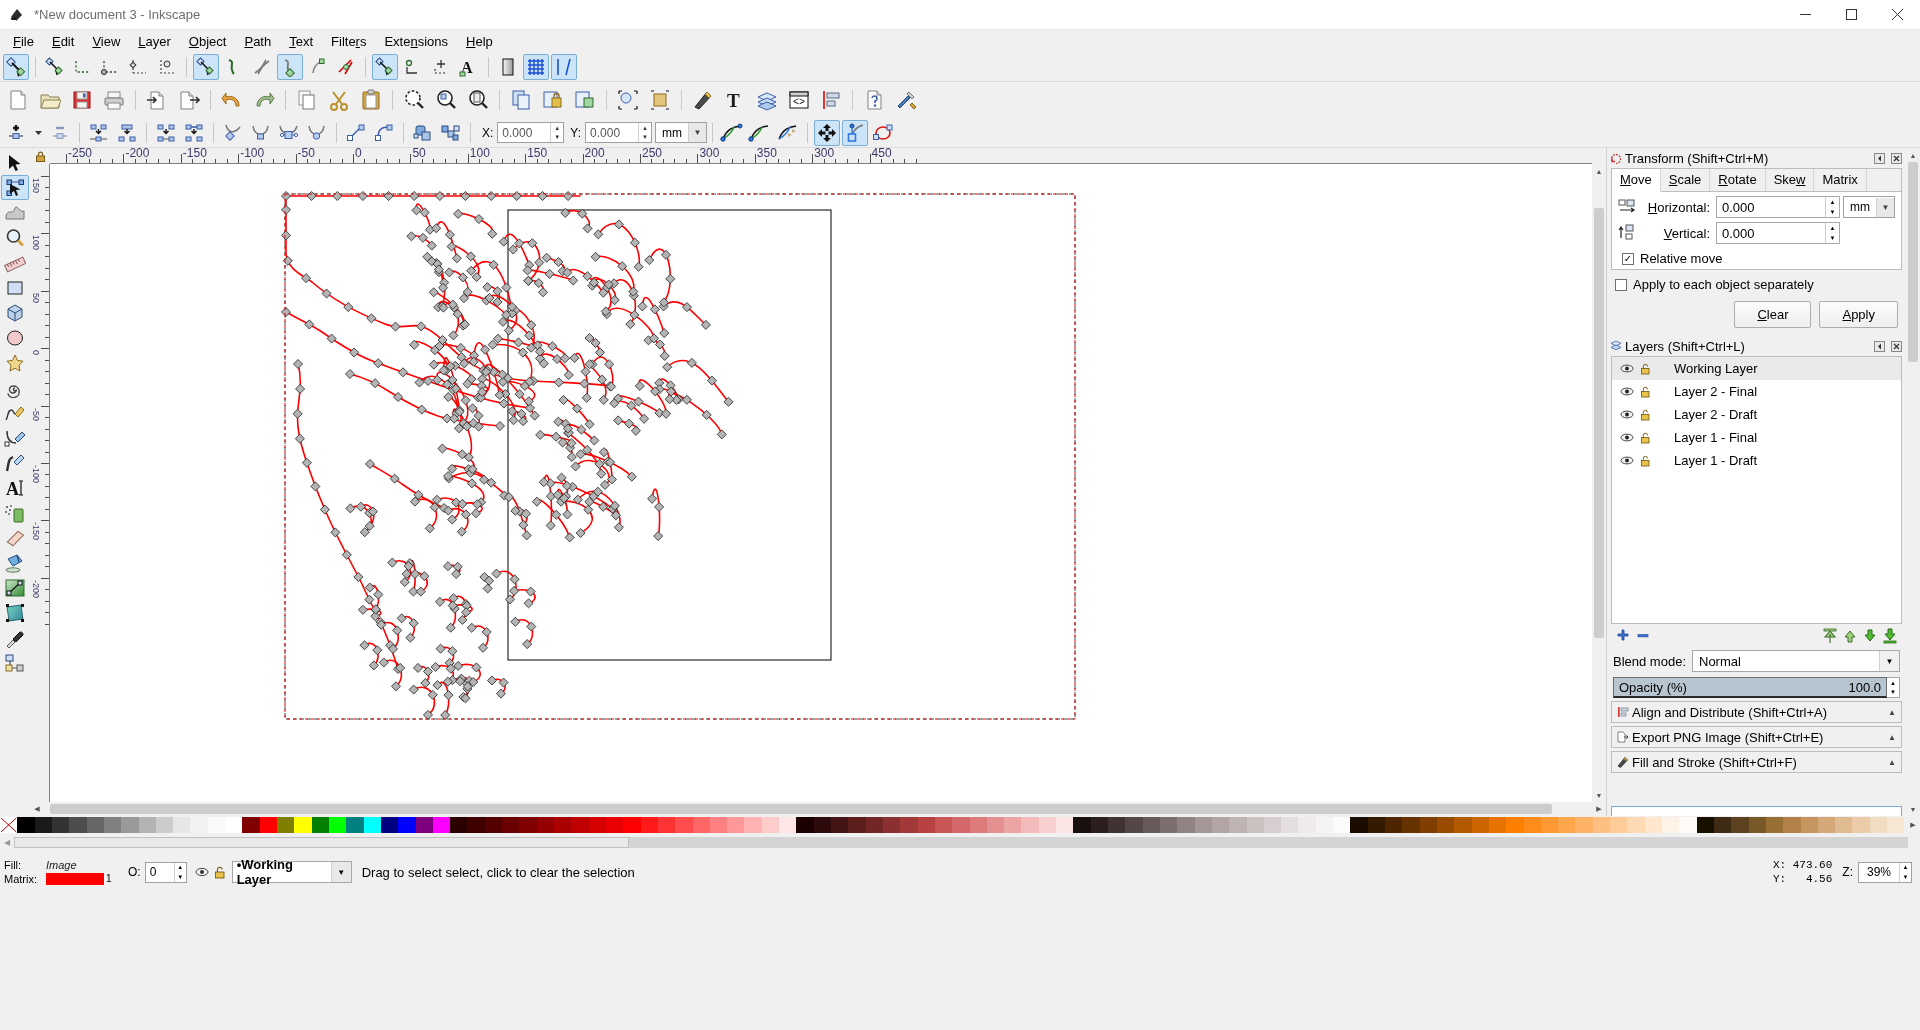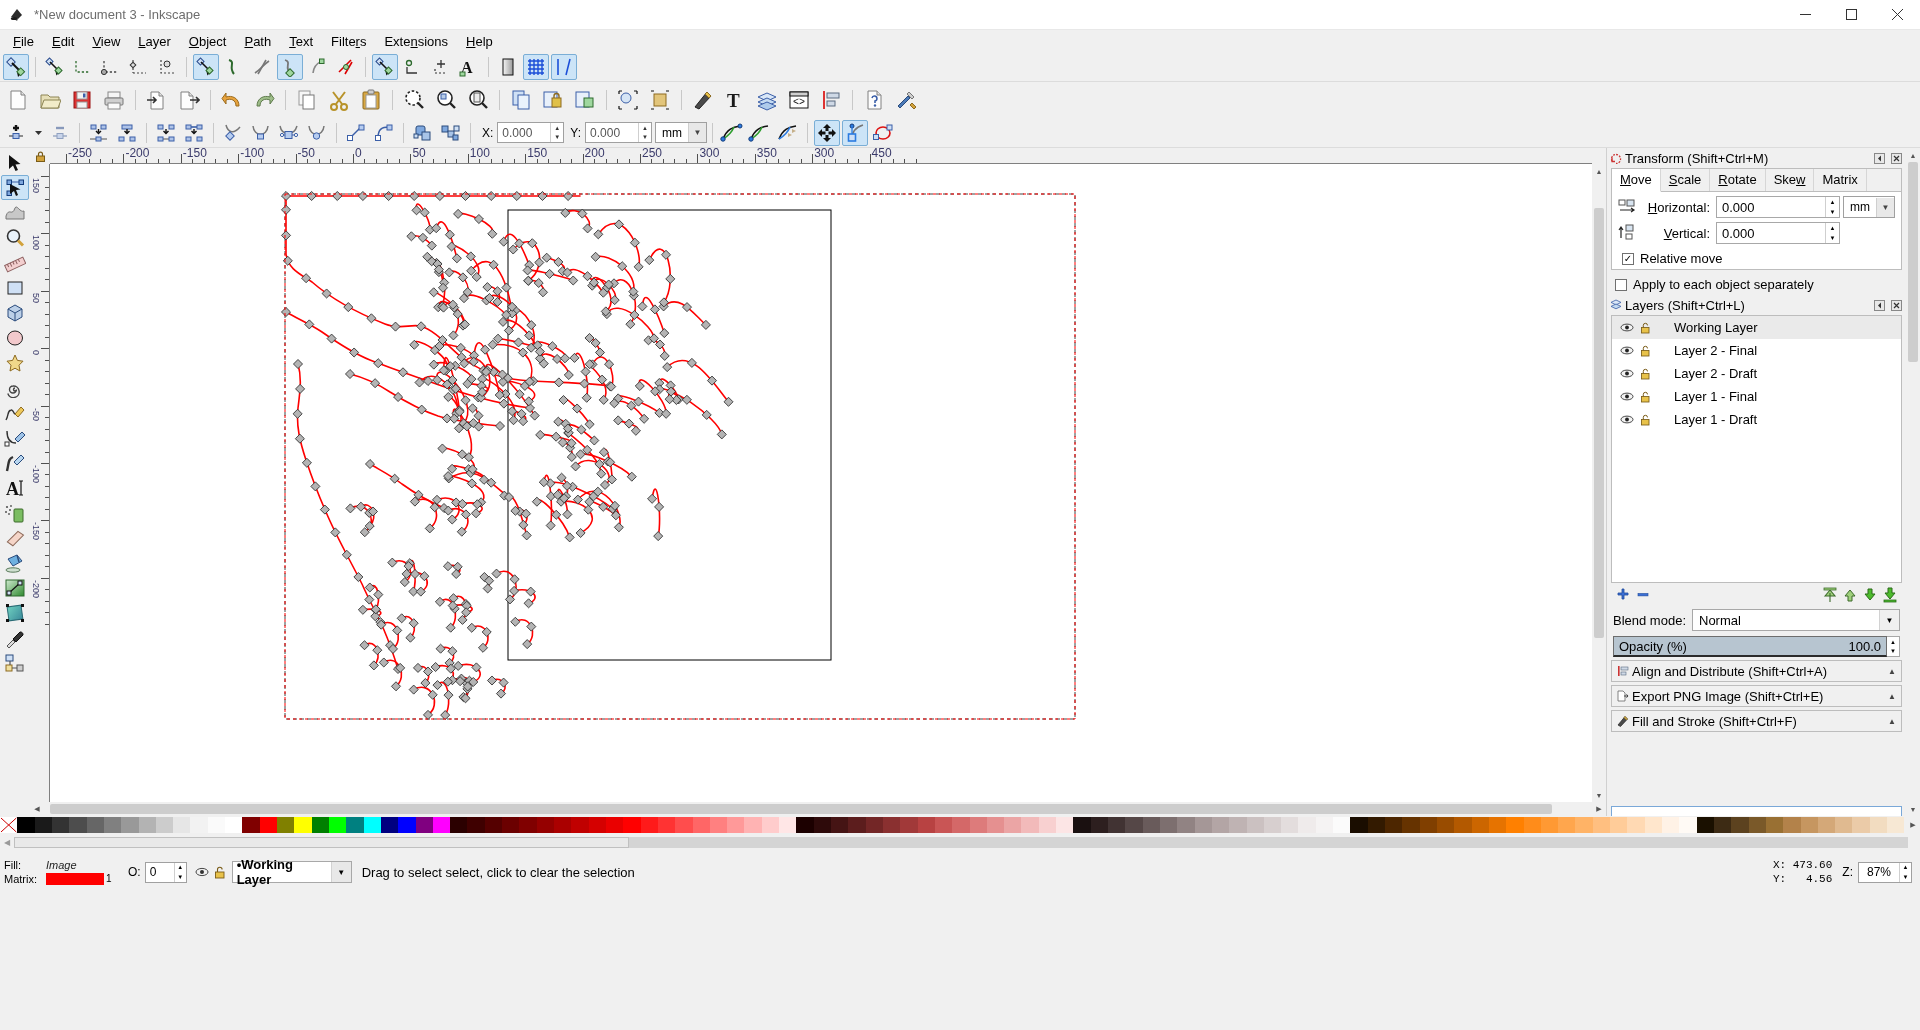--- a/index.html
+++ b/index.html
@@ -1768,20 +1768,24 @@
           <span class="chkbox">✓</span>
           <span>Relative move</span>
         </div>
       </div>
       <div style="height:4px"></div>
       <div style="margin:0 4px;">
         <div class="chk-row" style="padding-left:4px;">
           <span class="chkbox"></span>
           <span>Apply to each object separately</span>
         </div>
+        <div style="display:flex;justify-content:flex-end;padding:6px 4px 8px 0;">
+          <button class="btn"><u>C</u>lear</button>
+          <button class="btn"><u>A</u>pply</button>
+        </div>
       </div>
 
       <div class="panel-head">
         <span style="margin-right:3px;">
           <svg width="12" height="12" viewBox="0 0 12 12">
               <path d="M6 1 L11 3.4 L6 5.8 L1 3.4 z" fill="#dbe7f6" stroke="#3b5fa8" stroke-width="0.8"></path>
               <path d="M6 5 L11 7.4 L6 9.8 L1 7.4 z" fill="#c2d8ef" stroke="#3b5fa8" stroke-width="0.8"></path>
             </svg>
         </span>
         <span class="ttl">Layers (Shift+Ctrl+L)</span>
@@ -2136,21 +2140,21 @@
       <span class="lca">▼</span>
     </span>
     <span style="margin-left:10px;font-size:13px;">Drag to select select, click to clear the selection</span>
     <span style="margin-left:auto;display:flex;align-items:center;padding-right:8px;">
       <span class="coords">
         <div><span>X:</span>&nbsp;<span>473.60</span></div>
         <div><span>Y:</span>&nbsp;&nbsp;&nbsp;<span>4.56</span></div>
       </span>
       <span style="margin:0 5px 0 10px;font-size:12px;">Z:</span>
       <span class="zoom-box">
-        <span class="zv">87%</span>
+        <span class="zv">39%</span>
         <span class="arrows">
             <div>▲</div>
             <div>▼</div>
           </span>
       </span>
     </span>
   </div>
 
 </div>
 

